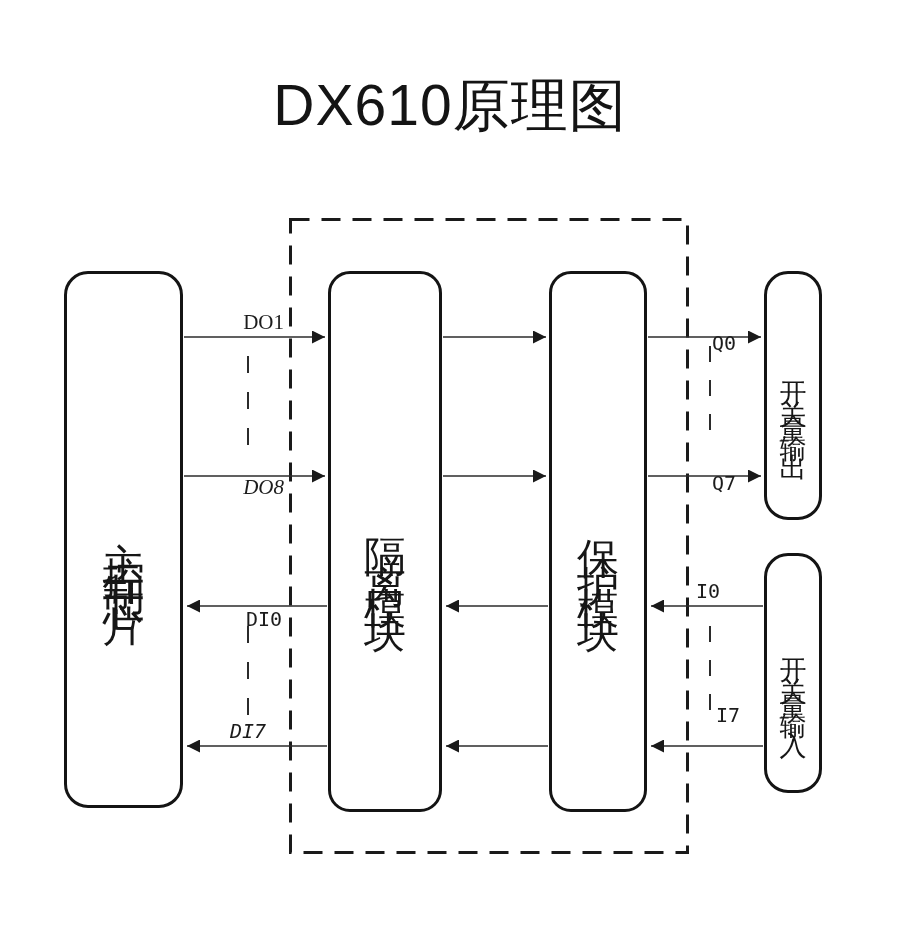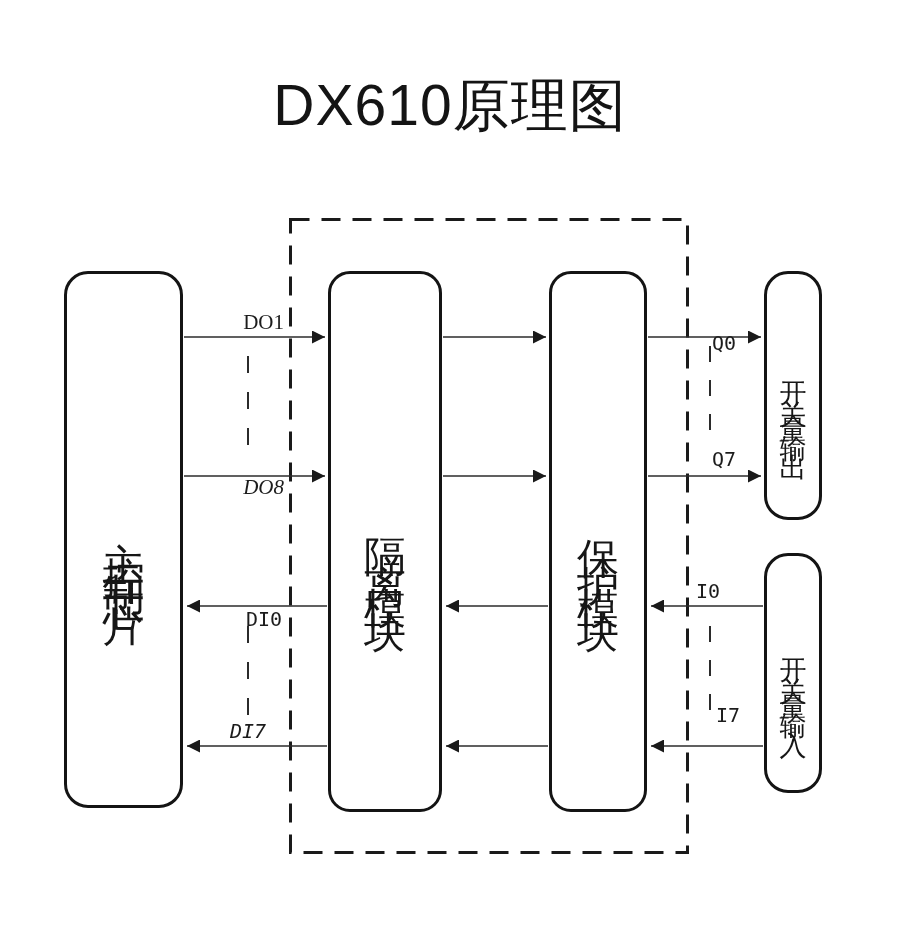--- a/index.html
+++ b/index.html
@@ -143,17 +143,17 @@
   <div class="node node-in">
     <span class="vtext">开关量输入</span>
   </div>
 
   <div class="sig sig-serif" style="left:224px; top:311px;">DO1</div>
   <div class="sig sig-serif" style="left:224px; top:476px;font-style:italic;">DO8</div>
   <div class="sig sig-mono" style="left:222px; top:580px;margin-top:28px;">DI0</div>
   <div class="sig sig-mono" style="left:206px; top:720px;font-style:italic;">DI7</div>
 
   <div class="sig sig-mono" style="left:676px; top:312px;margin-top:20px;">Q0</div>
-  <div class="sig sig-mono" style="left:676px; top:448px;">Q7</div>
+  <div class="sig sig-mono" style="left:676px; top:472px;">Q7</div>
   <div class="sig sig-mono" style="left:660px; top:580px;">I0</div>
   <div class="sig sig-mono" style="left:680px; top:704px;">I7</div>
 
 </div>
 
 </body></html>

